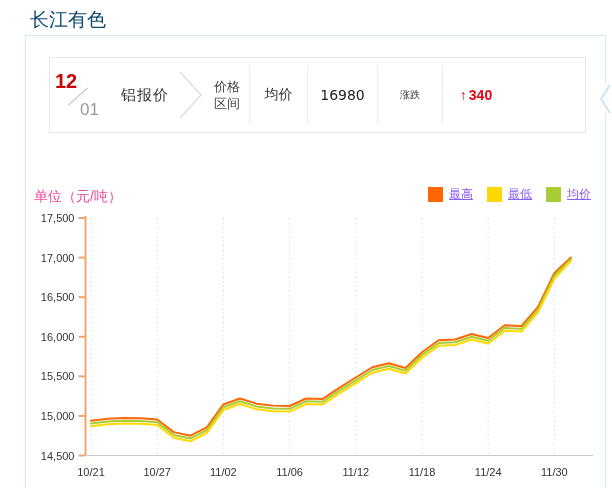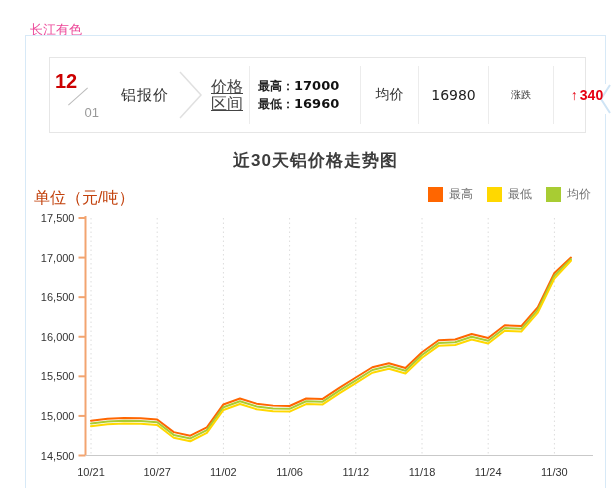--- a/index.html
+++ b/index.html
@@ -1,49 +1,49 @@
 <!DOCTYPE html>
 <html><head>
 <meta charset="utf-8">
 <style>
   html,body{margin:0;padding:0;background:#fff;width:612px;height:488px;overflow:hidden;
     font-family:"Liberation Sans","DejaVu Sans",sans-serif;}
   .stage{position:relative;width:612px;height:488px;}
-  .page-title{position:absolute;left:30px;top:21px;font-size:13px;color:#ec4899;font-weight:400;}
+  .page-title{position:absolute;left:30px;top:7px;font-size:19px;color:#0c4a6e;font-weight:400;}
   .panel{position:absolute;left:25px;top:35px;width:579px;height:453px;
     border:1px solid #d7e9f7;border-bottom:none;background:#fff;}
   .panel-chevron{position:absolute;right:-8px;top:48px;width:16px;height:30px;background:#fff;}
   
   .quote-bar{position:absolute;left:23px;top:21px;width:535px;height:74px;
     border:1px solid #e6e6e6;display:flex;align-items:center;}
   .date-block{position:relative;width:44px;height:46px;margin-left:5px;flex:none;}
   .date-month{position:absolute;left:0;top:-2px;font-size:20px;font-weight:700;color:#c00;}
   .date-slash{position:absolute;left:10px;top:24px;width:26px;height:1px;background:#bbb;transform:rotate(-42deg);}
-  .date-day{position:absolute;right:0;bottom:-2px;font-size:13px;color:#999;margin-top:8px;}
+  .date-day{position:absolute;right:0;bottom:-2px;font-size:17px;color:#999;margin-top:8px;}
   .product{font-size:15px;color:#333;margin-left:22px;flex:none;letter-spacing:1px;}
   .big-chevron{margin-left:8px;flex:none;}
   .cell{height:58px;display:flex;flex-direction:column;justify-content:center;align-items:center;flex:none;}
   .cell.sep{border-left:1px solid #ececec;}
-  .range-cell{width:44px;font-size:16px;color:#444;line-height:17px;text-decoration:underline;}
+  .range-cell{width:44px;font-size:13px;color:#444;line-height:17px;}
   .hl-cell{width:102px;align-items:flex-start;padding-left:8px;}
   .hl-row{font-size:12px;font-weight:700;color:#222;line-height:17px;white-space:nowrap;}
   .hl-row b{font-size:13px;color:#111;font-family:"DejaVu Sans",sans-serif;}
   .avg-label-cell{width:57px;font-size:14px;color:#333;}
   .avg-value-cell{width:69px;font-size:14px;font-weight:400;color:#222;font-family:"DejaVu Sans",sans-serif;}
   .chg-label-cell{width:64px;font-size:10px;color:#333;}
   .chg-value-cell{width:66px;font-size:14px;font-weight:700;color:#e60012;flex-direction:row;gap:2px;}
   .chg-arrow{font-weight:700;}
   
   .chart-title{position:absolute;left:0;top:113px;width:100%;text-align:center;
     font-size:17px;font-weight:700;color:#3d3d3d;letter-spacing:1px;}
-  .unit-label{position:absolute;left:8px;top:152px;font-size:16px;color:#c2410c;}
+  .unit-label{position:absolute;left:8px;top:152px;font-size:14px;color:#ec4899;}
   .legend{position:absolute;right:14px;top:150px;display:flex;align-items:center;gap:14px;}
   .legend-item{display:flex;align-items:center;gap:6px;cursor:default;}
   .legend-swatch{width:15px;height:15px;display:inline-block;}
-  .legend-text{font-size:12px;color:#737373;}
+  .legend-text{font-size:12px;color:#8b5cf6;text-decoration:underline;}
   .chart-svg{position:absolute;left:0;top:173px;}
   .ax-text{font-size:11px;fill:#333;font-family:"Liberation Sans","DejaVu Sans",sans-serif;}
 </style>
 </head>
 <body>
 
 <div class="stage">
   <div class="page-title">长江有色</div>
 
   <div class="panel">
@@ -59,34 +59,29 @@
         <span class="date-day">01</span>
       </div>
       <div class="product">铝报价</div>
       <svg class="big-chevron" width="28" height="50" viewBox="0 0 28 50">
         <polyline points="3,2 24,25 3,48" fill="none" stroke="#e0e0e0" stroke-width="1.5"></polyline>
       </svg>
       <div class="cell range-cell">
         <span>价格</span>
         <span>区间</span>
       </div>
-      <div class="cell sep hl-cell">
-        <div class="hl-row"><span>最高：</span><b>17000</b></div>
-        <div class="hl-row"><span>最低：</span><b>16960</b></div>
-      </div>
       <div class="cell sep avg-label-cell">均价</div>
       <div class="cell sep avg-value-cell">16980</div>
       <div class="cell sep chg-label-cell">涨跌</div>
       <div class="cell sep chg-value-cell">
         <span class="chg-arrow">↑</span>
         <span>340</span>
       </div>
     </div>
 
-    <div class="chart-title">近30天铝价格走势图</div>
     <div class="unit-label">单位（元/吨）</div>
 
     <div class="legend">
       <span class="legend-item">
         <span class="legend-swatch" style="background: rgb(255, 102, 0);"></span>
         <span class="legend-text">最高</span>
       </span>
       <span class="legend-item">
         <span class="legend-swatch" style="background: rgb(255, 216, 0);"></span>
         <span class="legend-text">最低</span>

